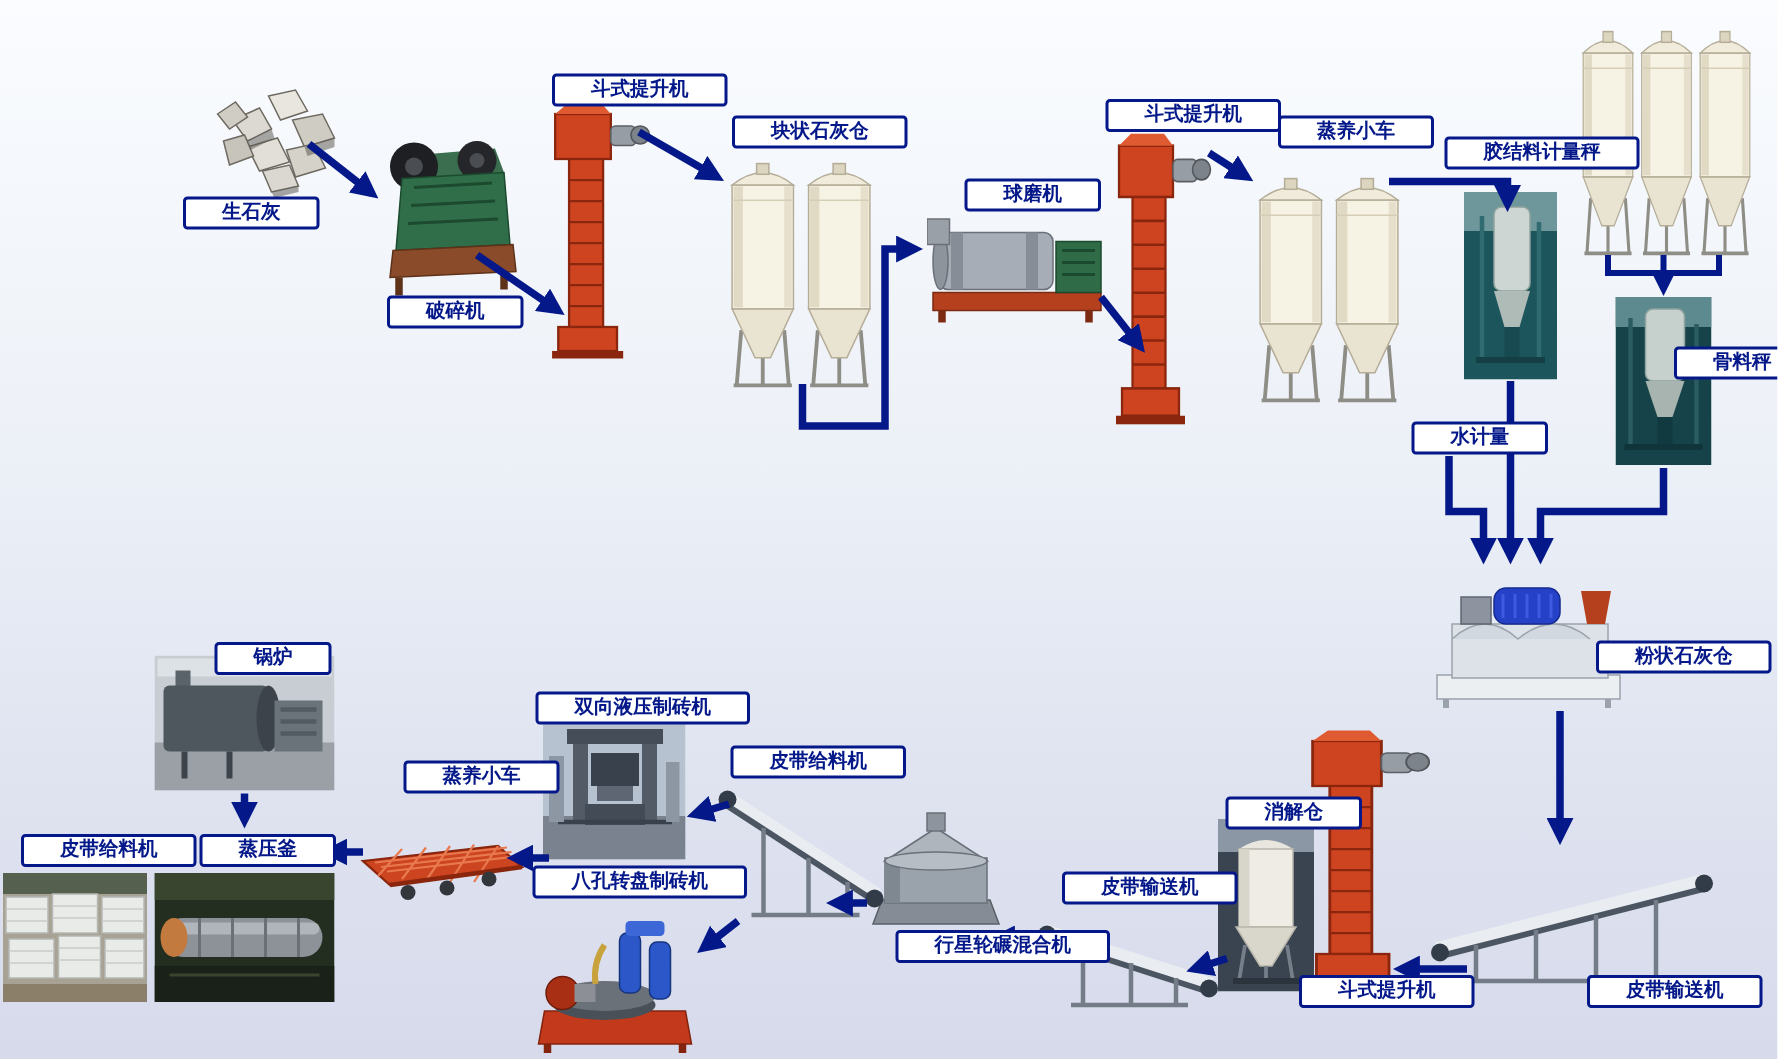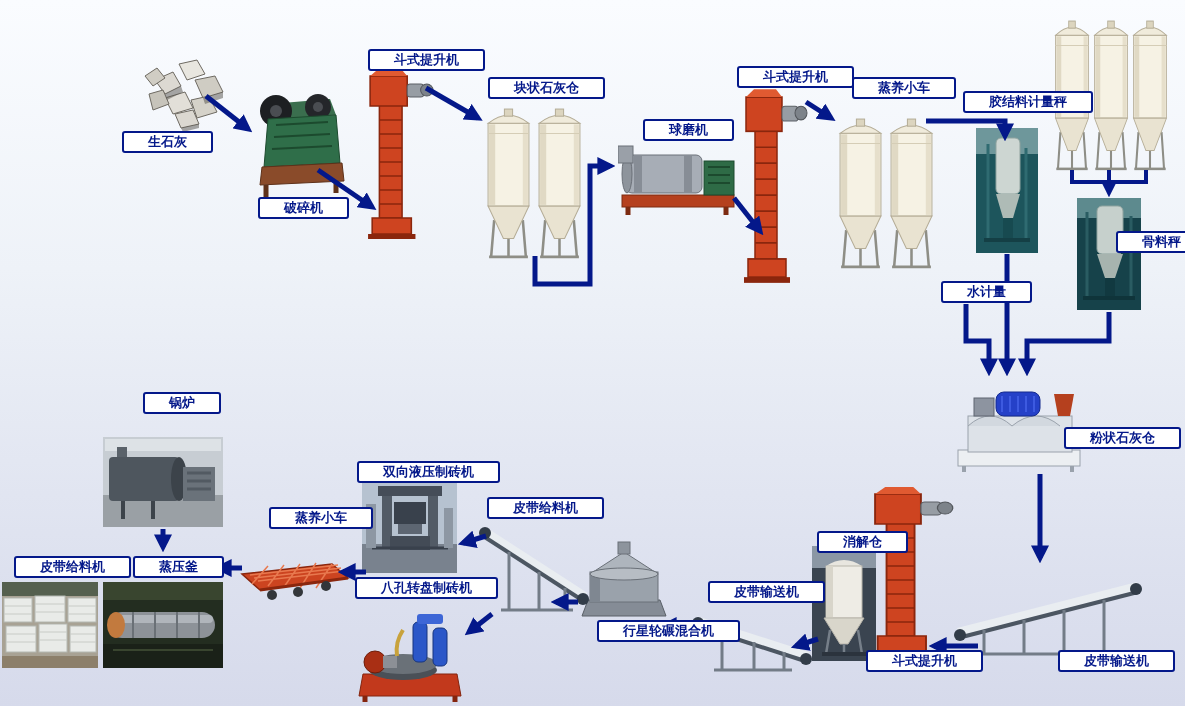--- a/index.html
+++ b/index.html
@@ -377,16 +377,16 @@
   <div class="lbl" style="left:1058px;top:650px">皮带输送机</div>
   <div class="lbl" style="left:866px;top:650px">斗式提升机</div>
   <div class="lbl" style="left:817px;top:531px">消解仓</div>
   <div class="lbl" style="left:708px;top:581px">皮带输送机</div>
   <div class="lbl" style="left:597px;top:620px">行星轮碾混合机</div>
   <div class="lbl" style="left:487px;top:497px">皮带给料机</div>
   <div class="lbl" style="left:357px;top:461px">双向液压制砖机</div>
   <div class="lbl" style="left:355px;top:577px">八孔转盘制砖机</div>
   <div class="lbl" style="left:269px;top:507px">蒸养小车</div>
   <div class="lbl" style="left:133px;top:556px">蒸压釜</div>
-  <div class="lbl" style="left:143px;top:392px">锅炉</div>
+  <div class="lbl" style="left:143px;top:428px">锅炉</div>
   <div class="lbl" style="left:14px;top:556px">皮带给料机</div>
 
 </div>
 
 </body></html>

